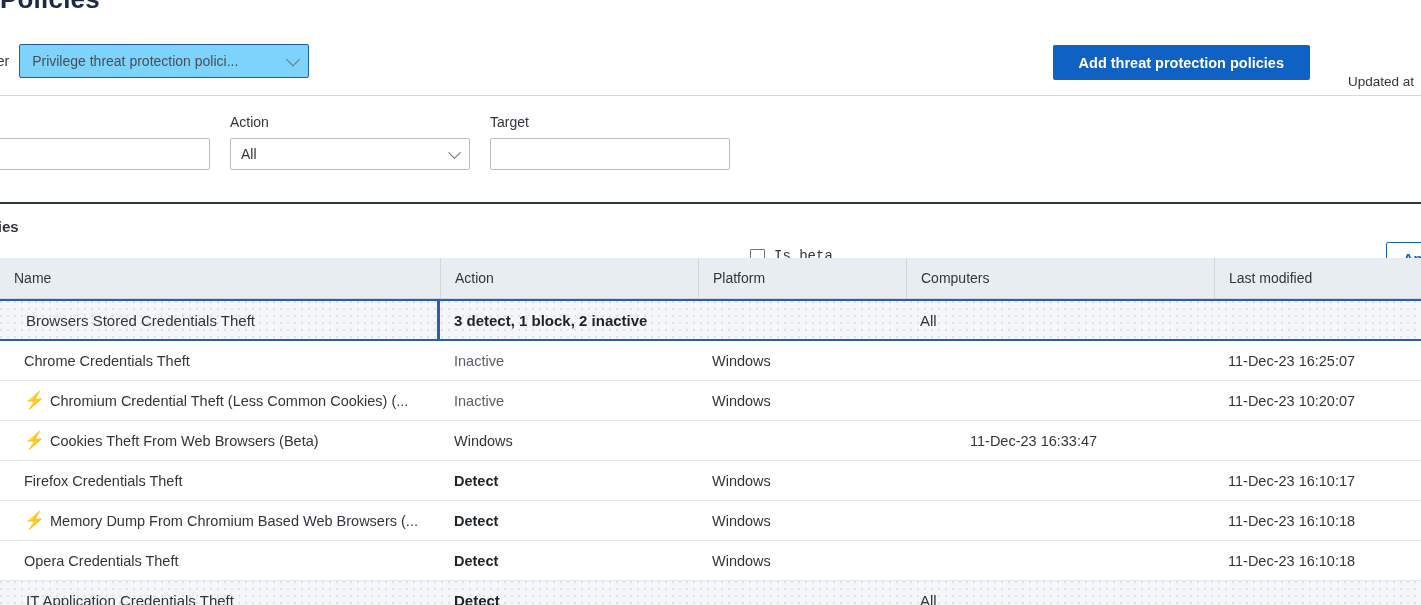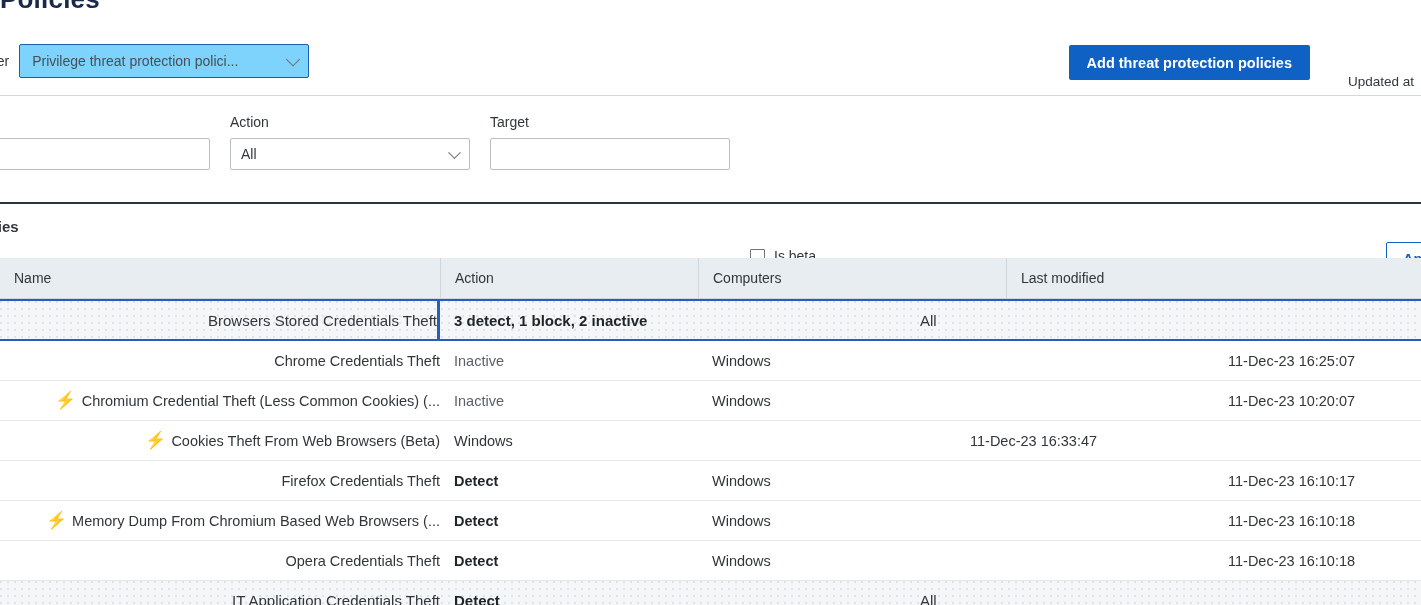--- a/index.html
+++ b/index.html
@@ -34,21 +34,21 @@
     font-size: 14px; color: #4a4f55; cursor: pointer;
   }
   .select .chev {
     position: absolute; right: 10px; top: 50%; width: 10px; height: 10px;
     transform: translateY(-65%) rotate(45deg);
     border-right: 1.6px solid #6f7479; border-bottom: 1.6px solid #6f7479;
   }
   .btn-primary {
     position: absolute; right: 111px; top: 15px;
     background: #0f62c4; color: #fff; border: none; border-radius: 2px;
-    height: 35px; padding: 0 18px; font-size: 14.5px; font-weight: 600;
+    height: 35px; padding: 0 26px; font-size: 14.5px; font-weight: 600;
     font-family: "Liberation Sans", sans-serif; cursor: pointer; white-space: nowrap;
   }
   .updated {
     position: absolute; left: 1348px; top: 42px;
     font-size: 13.5px; color: #31363b; line-height: 19px;
     text-align: center; white-space: nowrap;
   }
   .updated .t2 { display: block; }
 
   
@@ -70,21 +70,21 @@
     transform: translateY(-65%) rotate(45deg);
     border-right: 1.5px solid #6f7479; border-bottom: 1.5px solid #6f7479;
   }
   #f-name { left: -108px; width: 318px; }
   #f-action { left: 230px; width: 240px; }
   #f-target { left: 490px; width: 240px; }
   .checkrow {
     position: absolute; left: 750px; top: 152px; display: flex; align-items: center; gap: 9px;
   }
   .cbox { width: 15px; height: 15px; border: 1px solid #6f7479; background: #fff; border-radius: 1px; cursor: pointer; }
-  .checkrow .clabel { font-size: 14px; color: #31363b; }
+  .checkrow .clabel { font-size: 14px; color: #31363b; font-family: Liberation Mono, monospace; }
   .btn-outline {
     position: absolute; left: 1386px; top: 146px;
     height: 34px; padding: 0 16px; background: #fff;
     border: 1px solid #0f62c4; border-radius: 2px; color: #0f62c4;
     font-size: 14.5px; font-weight: 600; font-family: "Liberation Sans", sans-serif;
     cursor: pointer; white-space: nowrap; display: flex; align-items: center;
   }
 
   
   .section-caption {
@@ -109,21 +109,21 @@
   .c-plat   { width: 208px; }
   .c-comp   { width: 308px; }
   .c-mod    { width: 207px; }
 
   .tbody-row { height: 40px; border-bottom: 1px solid #e6e8ea; background: #fff; }
   .td {
     font-size: 14.5px; color: #31363b; height: 100%;
     display: flex; align-items: center; padding-left: 14px;
     overflow: hidden; white-space: nowrap;
   }
-  .td.name { padding-left: 24px; justify-content: flex-end; }
+  .td.name { padding-left: 24px; }
   .td.inactive { color: #5b6066; font-weight: 400; }
   .td.strong { font-weight: 700; color: #1f2428; }
 
   
   .row-group {
     background:
       radial-gradient(circle at 1px 1px, #dfe3e7 0.9px, transparent 1px) 0 0/7px 7px,
       #f4f6f8;
   }
   .row-group .td { font-size: 15px; }
@@ -189,20 +189,21 @@
     </div>
     <button class="btn-outline">Apply</button>
   </div>
 
   <div class="section-caption">Policies</div>
 
   <div class="table">
     <div class="trow thead">
       <div class="th c-name">Name</div>
       <div class="th c-action">Action</div>
+      <div class="th c-plat">Platform</div>
       <div class="th c-comp">Computers</div>
       <div class="th c-mod">Last modified</div>
     </div>
     <div id="table-body">
         <div class="trow tbody-row row-group row-selected">
           <div class="td name c-name">
             <span>Browsers Stored Credentials Theft</span>
           </div>
           <div class="td c-action strong">3 detect, 1 block, 2 inactive</div>
           <div class="td c-plat"></div>

